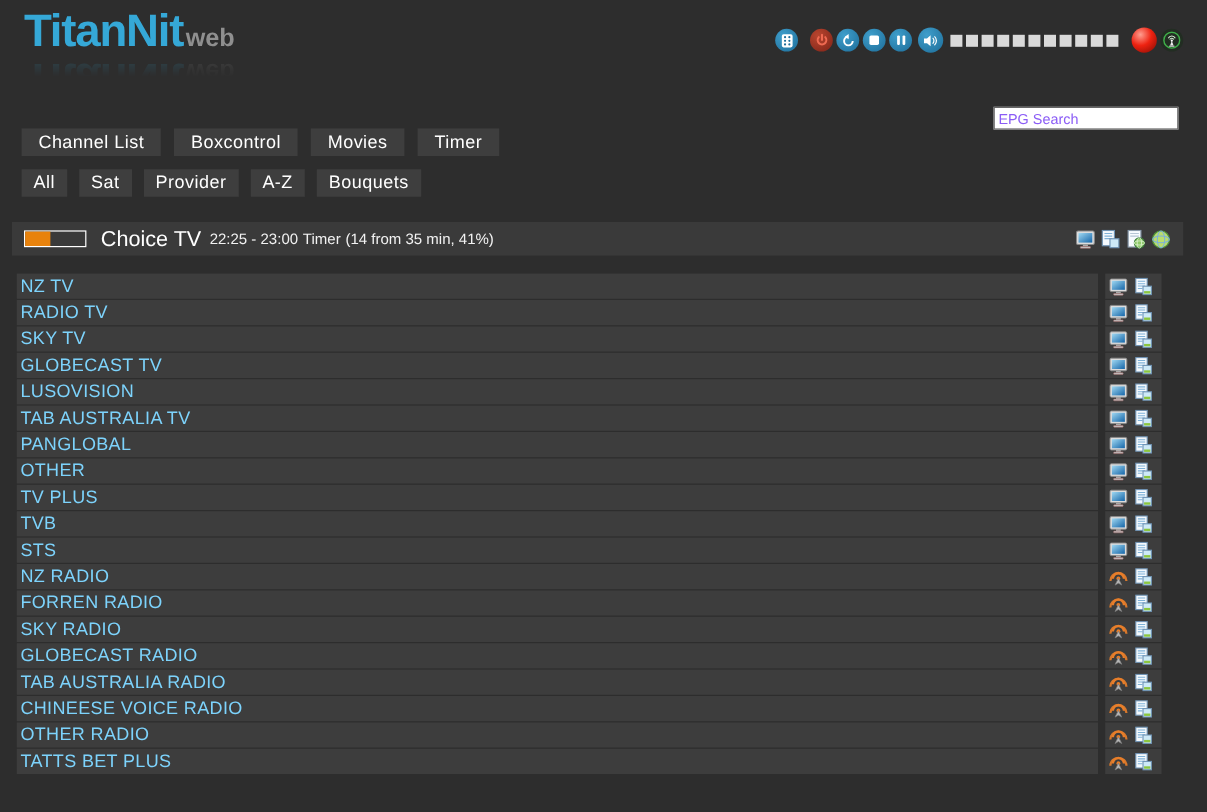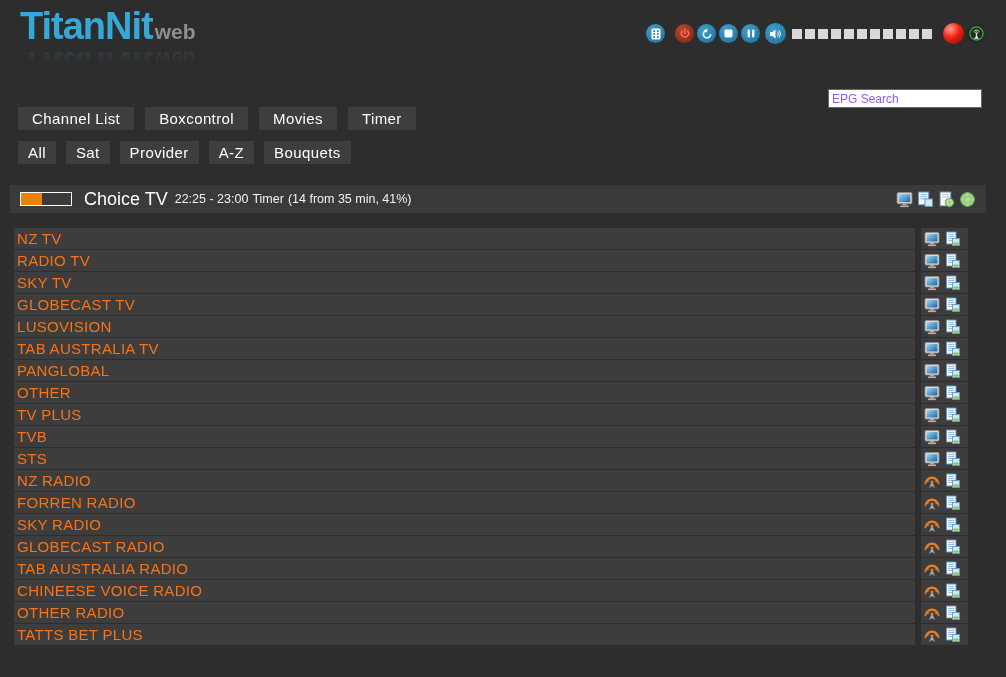--- a/index.html
+++ b/index.html
@@ -61,21 +61,21 @@
   .now-info{font-size:12.5px;margin-left:7px;white-space:nowrap;color:#f2f2f2;}
   .now-info span{margin-right:4px;}
   .bar-icons{margin-left:auto;margin-right:10px;display:flex;align-items:center;}
   .bar-icons .bicon{width:17px;height:17px;margin-left:4px;cursor:pointer;display:inline-flex;}
 
   
   .channel-list{position:absolute;left:14px;top:228px;width:978px;}
   .row{display:flex;height:21px;margin-bottom:1px;}
   .row-name{
     width:901px;background:#3d3d3d;font-size:15px;line-height:21px;
-    padding-left:3px;box-sizing:border-box;color:#f97316;letter-spacing:.3px;
+    padding-left:3px;box-sizing:border-box;color:#7dd3fc;letter-spacing:.3px;
     white-space:nowrap;overflow:hidden;cursor:pointer;
   }
   .row-icons{
     margin-left:6px;width:47px;background:#3d3d3d;display:flex;align-items:center;
     padding-left:3px;box-sizing:border-box;flex:none;
   }
   .row-icons .ricon{width:16px;height:16px;display:inline-flex;margin-right:5px;cursor:pointer;}
 
   svg{display:block;}
 </style>

